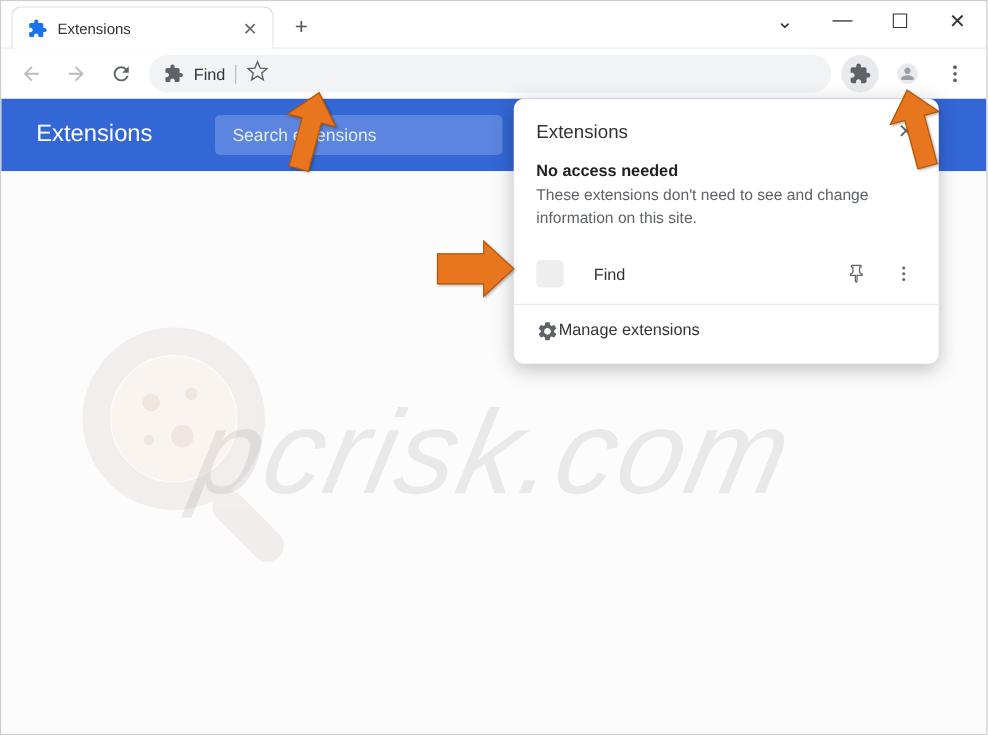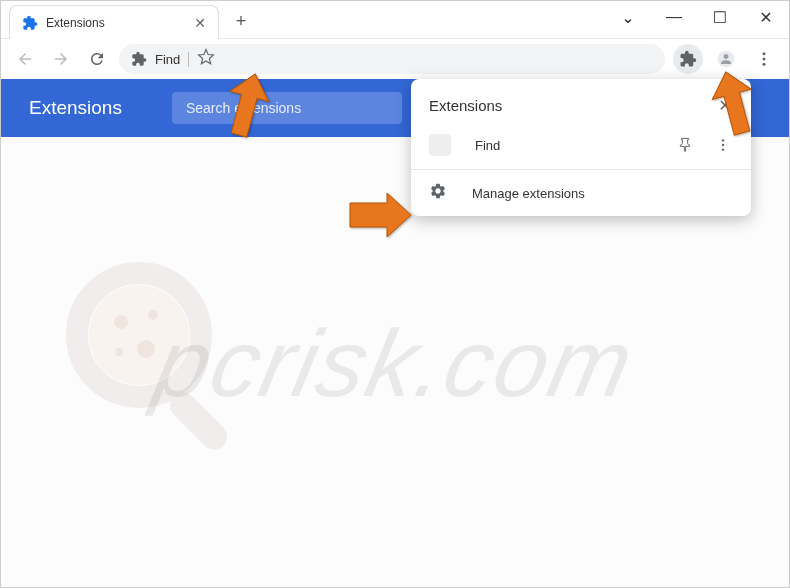--- a/index.html
+++ b/index.html
@@ -40,21 +40,21 @@
     .popup-title { font-size: 15px; color: #333; }
     .popup-close { width: 24px; height: 24px; display: flex; align-items: center; justify-content: center; color: #5f6368; cursor: pointer; font-size: 16px; }
     .popup-body { padding: 8px 18px 12px; }
     .popup-subtitle { font-size: 13px; font-weight: 600; color: #202124; margin-bottom: 4px; }
     .popup-desc { font-size: 12.5px; color: #5f6368; line-height: 1.4; }
     .ext-row { display: flex; align-items: center; padding: 10px 14px 10px 18px; gap: 10px; }
     .ext-icon-small { width: 22px; height: 22px; background: #eee; border-radius: 4px; }
     .ext-name { flex: 1; font-size: 13px; color: #333; padding-left: 14px; }
     .pin-btn, .menu-btn { width: 28px; height: 28px; display: flex; align-items: center; justify-content: center; color: #5f6368; cursor: pointer; }
     .popup-divider { height: 1px; background: #e8e8e8; }
-    .manage-row { display: flex; align-items: center; padding: 12px 18px; gap: 25px; cursor: pointer; }
+    .manage-row { display: flex; padding: 12px 18px; gap: 0; cursor: pointer; }
     .manage-icon { color: #5f6368; }
     .manage-text { font-size: 13px; color: #333; }
 
     
     .arrow { position: absolute; z-index: 20; }
     .arrow svg { filter: drop-shadow(1px 1px 1px rgba(0,0,0,0.3)); }
 
     
     .watermark { position: absolute; top: 50%; left: 50%; transform: translate(-50%, -50%) skewX(-12deg); font-size: 95px; font-weight: 300; color: rgba(100,100,100,0.12); letter-spacing: 2px; pointer-events: none; font-style: italic; }
   </style>
@@ -149,20 +149,24 @@
     </svg>
   </div>
   <div class="watermark">pcrisk.com</div>
 </div>
 
 <div class="popup">
   <div class="popup-header">
     <span class="popup-title">Extensions</span>
     <span class="popup-close">✕</span>
   </div>
+  <div class="popup-body">
+    <div class="popup-subtitle">No access needed</div>
+    <div class="popup-desc">These extensions don't need to see and change information on this site.</div>
+  </div>
   <div class="ext-row">
     <div class="ext-icon-small"></div>
     <span class="ext-name">Find</span>
     <span class="pin-btn">
       <svg width="16" height="16" viewBox="0 0 24 24">
           <path fill="currentColor" d="M16 9V4h1c.55 0 1-.45 1-1s-.45-1-1-1H7c-.55 0-1 .45-1 1s.45 1 1 1h1v5c0 1.66-1.34 3-3 3v2h5.97v7l1 1 1-1v-7H19v-2c-1.66 0-3-1.34-3-3z" fill-opacity="0" stroke="currentColor" stroke-width="1.5"></path>
         </svg>
     </span>
     <span class="menu-btn">
       <svg width="16" height="16" viewBox="0 0 24 24">

